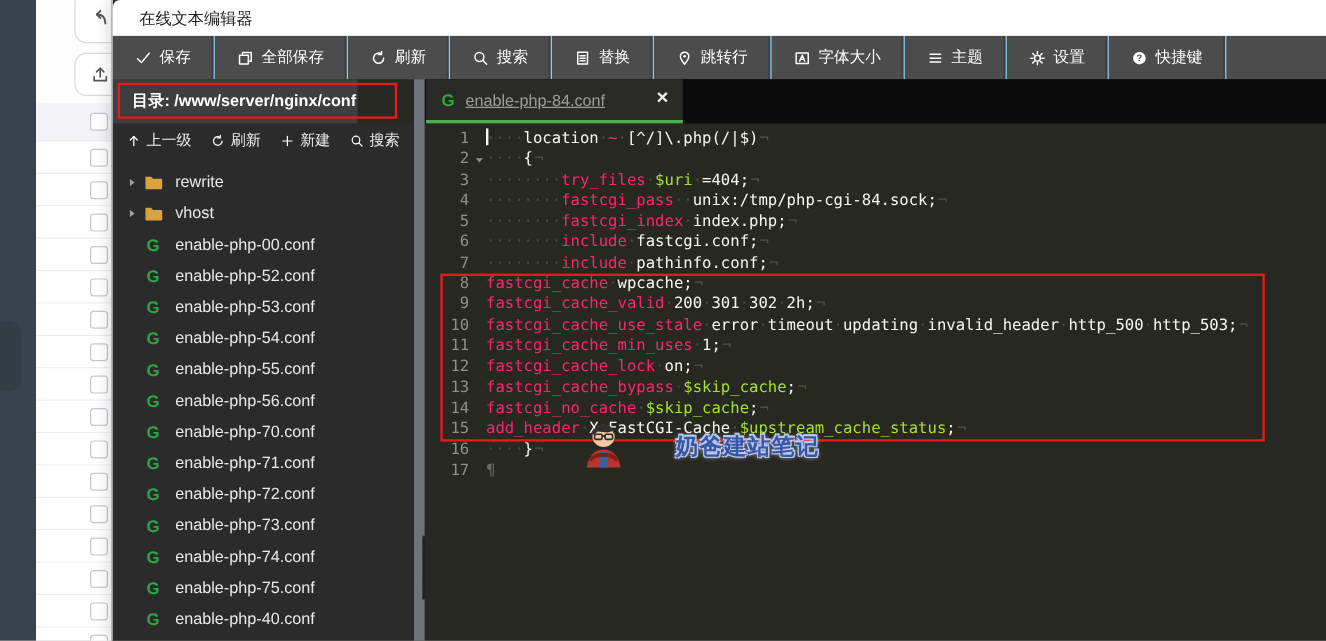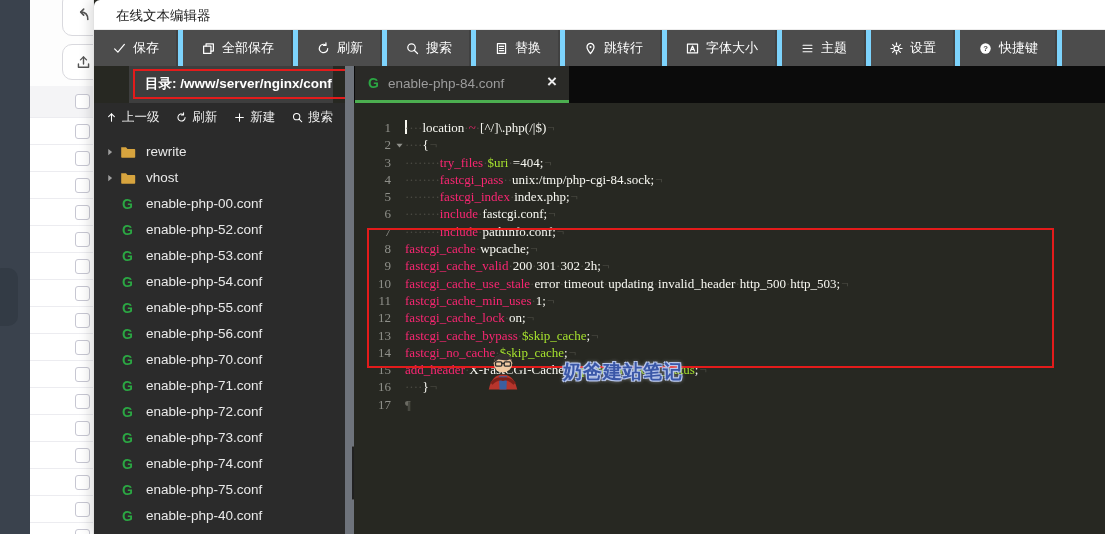--- a/index.html
+++ b/index.html
@@ -22,34 +22,34 @@
   .up-check { position:absolute; left:45px; top:6px; width:15px; height:15px; border:1px solid #c7c7d2; border-radius:3px; background:#fff; }
   .up-row.hdr .up-check { top:8px; }
 
   
   .modal { position:absolute; left:93px; top:0; width:1012px; height:534px; background:#272822; border-left:1px solid #e2e2e2; box-shadow:-4px 0 10px rgba(0,0,0,.12); }
 
   .titlebar { position:absolute; left:0; top:0; width:100%; height:30px; background:#fff; border-bottom:1px solid #ececec; border-top-left-radius:6px; }
   .titlebar .tt { position:absolute; left:22px; top:7px; font-size:13.5px; color:#222; }
 
   .toolbar { position:absolute; left:0; top:30px; width:100%; height:36px; background:#4c4c4c; display:flex; }
-  .tb-btn { display:flex; align-items:center; gap:7px; padding:0 19px; color:#fff; font-size:13px; border-right:5px solid #7dd3fc; box-shadow:inset -2px 0 0 #414141; cursor:pointer; white-space:nowrap; }
+  .tb-btn { display:flex; align-items:center; gap:7px; padding:0 19px; color:#fff; font-size:13px; border-right:1px solid #7dd3fc; box-shadow:inset -2px 0 0 #414141; cursor:pointer; white-space:nowrap; }
   .tb-btn .ic { display:inline-flex; width:13px; height:13px; }
 
   
-  .dirbar { position:absolute; left:0; top:66px; width:204px; height:37px; background:#3e3e3e;margin-left:35px; }
+  .dirbar { position:absolute; left:0; top:66px; width:204px; height:37px; background:#3e3e3e; }
   .dir-redbox { position:absolute; left:4px; top:3px; width:233px; height:30px; border:2px solid #e31b1b; display:flex; align-items:center; }
   .dir-label { padding-left:10px; color:#fff; font-size:13.5px; font-weight:bold; white-space:nowrap; }
 
   .tree-scrollbar { position:absolute; left:251px; top:66px; width:9px; height:468px; background:#6e737b; }
 
   .tabbar { position:absolute; left:260px; top:66px; width:752px; height:37px; background:#0b0b0b; }
   .tab { position:absolute; left:1px; top:0; width:214px; height:37px; background:#2a2a27; border-bottom:3px solid #4caf50; display:flex; align-items:center; }
   .tab .gicon { margin-left:13px; }
-  .tab .tab-name { margin-left:9px; color:#9c9c9c; font-size:13.5px; }
+  .tab .tab-name { margin-left:9px; color:#9c9c9c; font-size:13.5px;text-decoration:underline; }
   .tab .tab-close { position:absolute; right:12px; top:6px; color:#eee; font-size:17px; font-weight:bold; cursor:pointer; line-height:20px; }
 
   .gicon { display:inline-block; font-weight:bold; color:#2ba743; font-size:14px; font-family:"Liberation Sans",sans-serif; line-height:14px; }
 
   
   .tree { position:absolute; left:0; top:103px; width:251px; height:503px; background:#2b2b2b; overflow:hidden; }
   .tree-toolbar { position:absolute; left:0; top:0; width:100%; height:28px; display:flex; align-items:center; justify-content:space-between; padding:0 12px; }
   .tt-item { display:flex; align-items:center; gap:5px; color:#ededed; font-size:12.5px; cursor:pointer; white-space:nowrap; }
   .tt-item .ic { width:11px; height:11px; display:inline-flex; }
   .tree-list { position:absolute; left:0; top:36px; width:100%; }
@@ -58,21 +58,21 @@
   .tr-foldericon { position:absolute; left:26px; top:5px; width:16px; height:16px; display:inline-flex; }
   .tr-gicon { position:absolute; left:28px; top:6px; }
   .tr-label { position:absolute; left:52px; top:5px; white-space:nowrap; }
 
   
   .collapse-handle { position:absolute; left:258px; top:446px; width:25px; height:54px; background:#202020; border:1px solid #4e4e4e; border-left:none; border-radius:0 16px 16px 0; display:flex; align-items:center; cursor:pointer; }
   .collapse-handle .ic { width:12px; height:12px; margin-left:4px; display:inline-flex; }
 
   
   .editor { position:absolute; left:260px; top:103px; width:752px; height:431px; background:#272822; font-family:"DejaVu Sans Mono", monospace; font-size:13px; }
-  .lines { position:absolute; left:0; top:16px; width:100%;font-family:Liberation Serif, serif; }
+  .lines { position:absolute; left:0; top:4px; width:100%; }
   .cl { position:relative; height:17.3px; line-height:17.3px; white-space:pre; }
   .ln { position:relative; display:inline-block; width:37px; text-align:right; color:#8f908a; vertical-align:top; }
   .fold { position:absolute; right:-13px; top:5px; width:9px; height:9px; display:inline-flex; }
   .code { display:inline-block; margin-left:14px; color:#f8f8f2; }
   .tk-t { color:#f8f8f2; }
   .tk-k { color:#f92672; }
   .tk-v { color:#a6e22e; }
   .ws { color:#4b4b43; }
   .eol { color:#52524a; margin-left:1px; }
   .eof { color:#6a6a62; }

